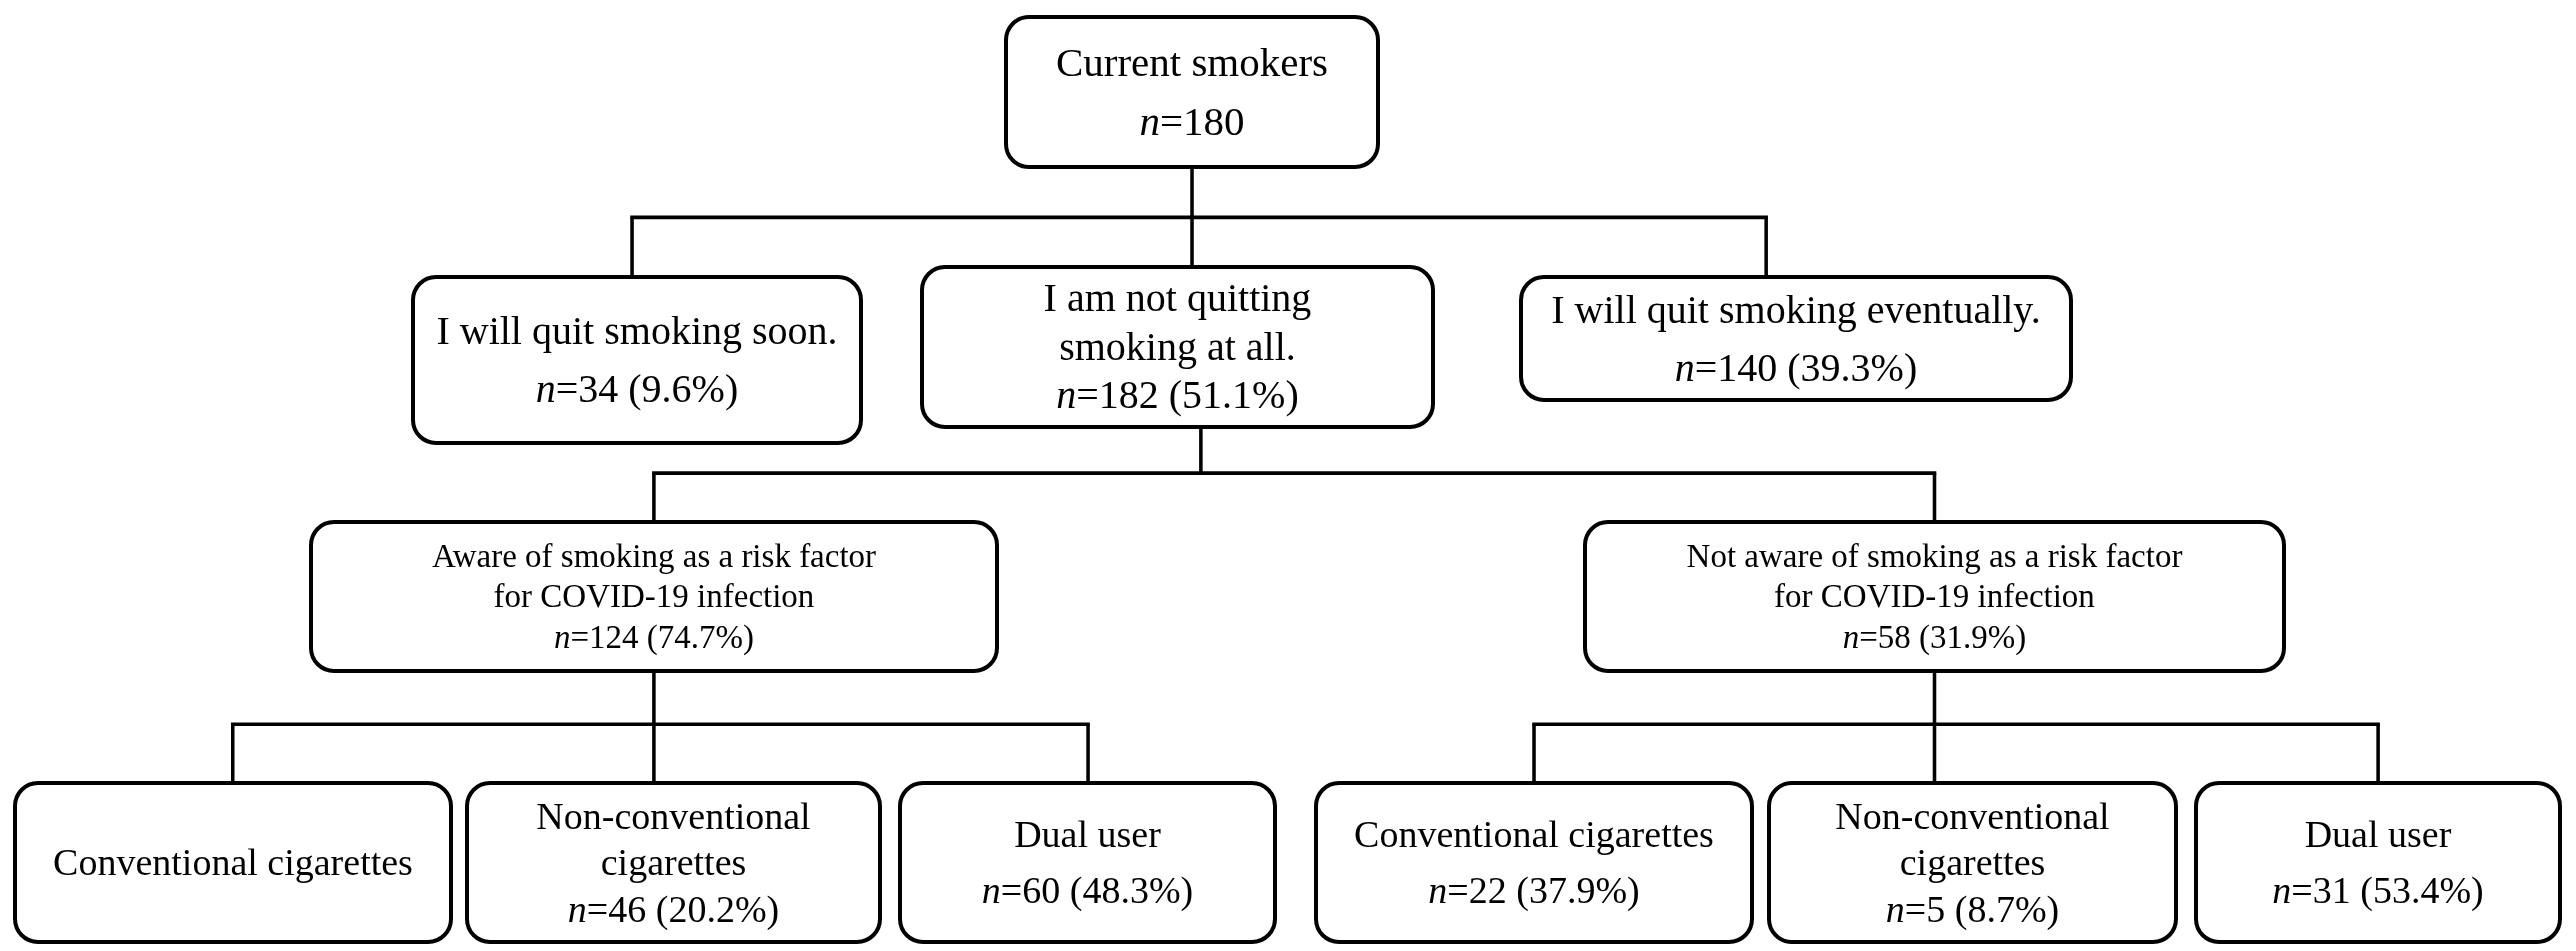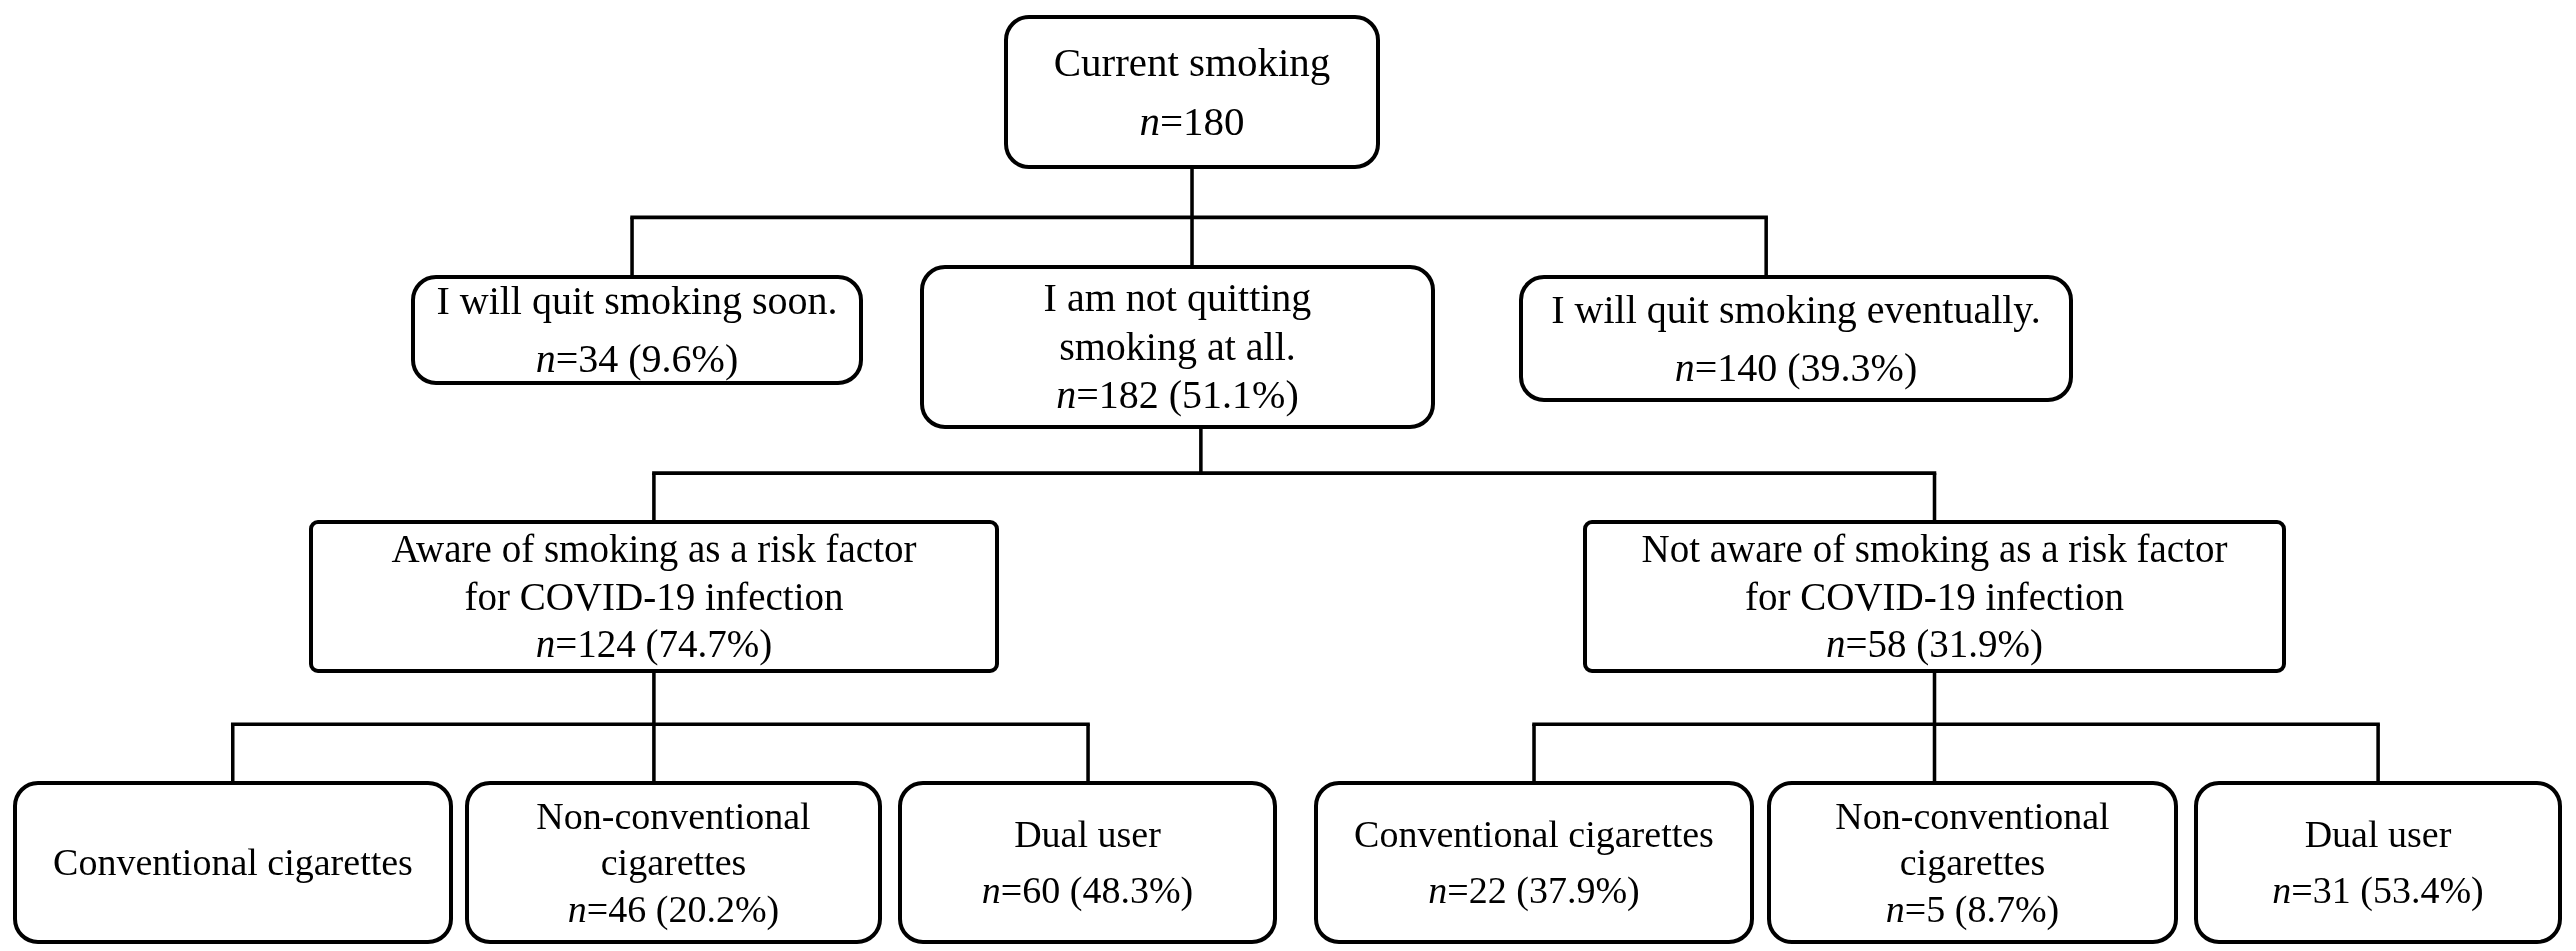--- a/index.html
+++ b/index.html
@@ -36,21 +36,21 @@
     flex-direction: column;
     align-items: center;
     justify-content: center;
     text-align: center;
     line-height: 1.45;
     white-space: nowrap;
   }
   .box.tight { line-height: 1.22; }
   .r1 { font-size: 41px; }
   .r2 { font-size: 40px; }
-  .r3 { font-size: 39px; border-radius: 9px; }
+  .r3 { font-size: 33px; }
   .r4 { font-size: 38px; }
   .line { display: block; }
   
   .stat::first-letter { font-style: italic; }
 </style>
 </head>
 <body>
 
 <div class="canvas">
 
@@ -67,25 +67,25 @@
     <line x1="391" y1="1226" x2="1845" y2="1226"></line>
     <line x1="394" y1="1226" x2="394" y2="1328"></line>
     <line x1="1842" y1="1226" x2="1842" y2="1328"></line>
     <line x1="3275" y1="1138" x2="3275" y2="1328"></line>
     <line x1="2594" y1="1226" x2="4029" y2="1226"></line>
     <line x1="2597" y1="1226" x2="2597" y2="1328"></line>
     <line x1="4026" y1="1226" x2="4026" y2="1328"></line>
   </svg>
 
   <div class="box r1" style="left:1004px; top:15.4px; width:376px; height:154px;">
-    <span class="line">Current smoking</span>
+    <span class="line">Current smokers</span>
     <span class="line stat">n=180</span>
   </div>
 
-  <div class="box r2" style="left:411px; top:275px; width:452px; height:110px;">
+  <div class="box r2" style="left:411px; top:275px; width:452px; height:170px;">
     <span class="line">I will quit smoking soon.</span>
     <span class="line stat">n=34 (9.6%)</span>
   </div>
 
   <div class="box r2 tight" style="left:920px; top:265px; width:515px; height:164px;">
     <span class="line">I am not quitting</span>
     <span class="line">smoking at all.</span>
     <span class="line stat">n=182 (51.1%)</span>
   </div>
 

